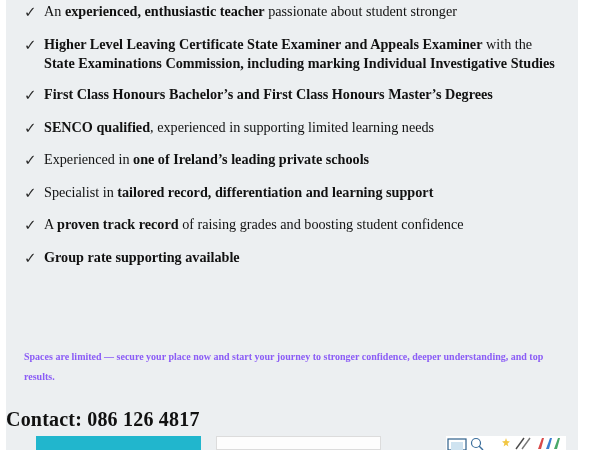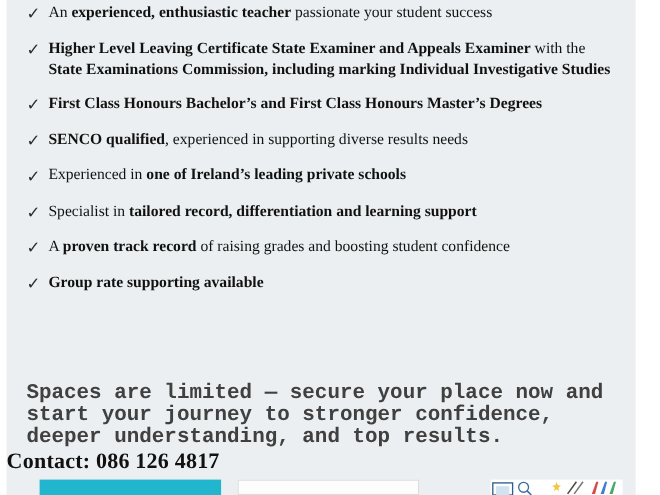--- a/index.html
+++ b/index.html
@@ -65,25 +65,25 @@
     font-family: "Liberation Serif", serif;
   }
   .btext b {
     font-weight: bold;
   }
   .closing {
     position: absolute;
     left: 18px;
     top: 347px;
     width: 530px;
-    font-size: 19px;
+    font-size: 10px;
     line-height: 20px;
     font-weight: bold;
-    color: #404040;
-    font-family: Liberation Mono, monospace;
+    color: #8b5cf6;
+    font-family: Liberation Serif, serif;
   }
   .contact {
     position: absolute;
     left: 0;
     top: 408px;
     width: 572px;
     text-align: left;
     font-size: 20px;
     font-weight: bold;
     color: #111111;
@@ -127,36 +127,36 @@
 </head>
 <body>
 
 <div class="page">
   <div class="card">
 
     <div class="bullets">
 
       <div class="bullet">
         <span class="check">✓</span>
-        <span class="btext"><span>An </span><b>experienced, enthusiastic teacher</b><span> passionate your student success</span></span>
+        <span class="btext"><span>An </span><b>experienced, enthusiastic teacher</b><span> passionate about student stronger</span></span>
       </div>
 
       <div class="bullet">
         <span class="check">✓</span>
         <span class="btext"><span></span><b>Higher Level Leaving Certificate State Examiner and Appeals Examiner</b><span> with the </span><b>State Examinations Commission, including marking Individual Investigative Studies</b></span>
       </div>
 
       <div class="bullet">
         <span class="check">✓</span>
         <span class="btext"><span></span><b>First Class Honours Bachelor’s and First Class Honours Master’s Degrees</b><span></span></span>
       </div>
 
       <div class="bullet">
         <span class="check">✓</span>
-        <span class="btext"><span></span><b>SENCO qualified</b><span>, experienced in supporting diverse results needs</span></span>
+        <span class="btext"><span></span><b>SENCO qualified</b><span>, experienced in supporting limited learning needs</span></span>
       </div>
 
       <div class="bullet">
         <span class="check">✓</span>
         <span class="btext"><span>Experienced in </span><b>one of Ireland’s leading private schools</b><span></span></span>
       </div>
 
       <div class="bullet">
         <span class="check">✓</span>
         <span class="btext"><span>Specialist in </span><b>tailored record, differentiation and learning support</b><span></span></span>

